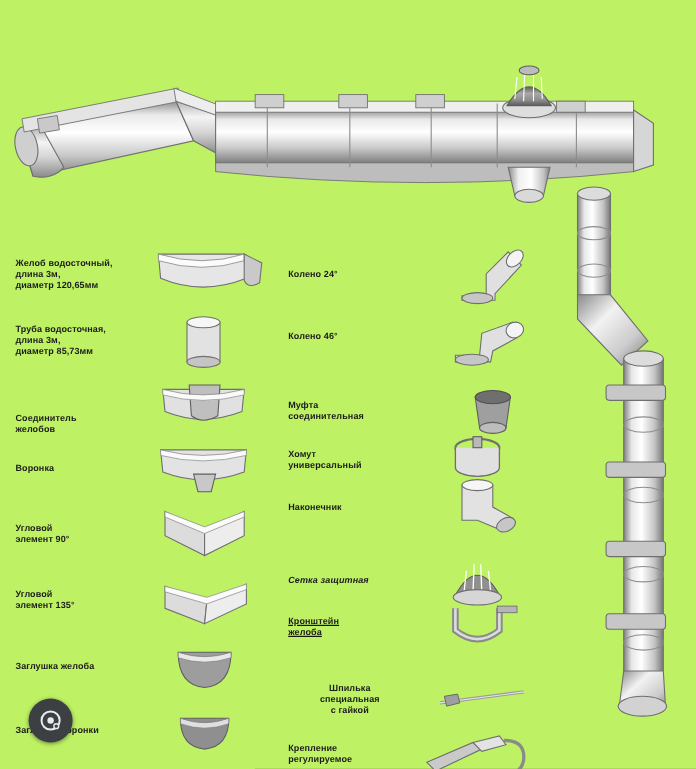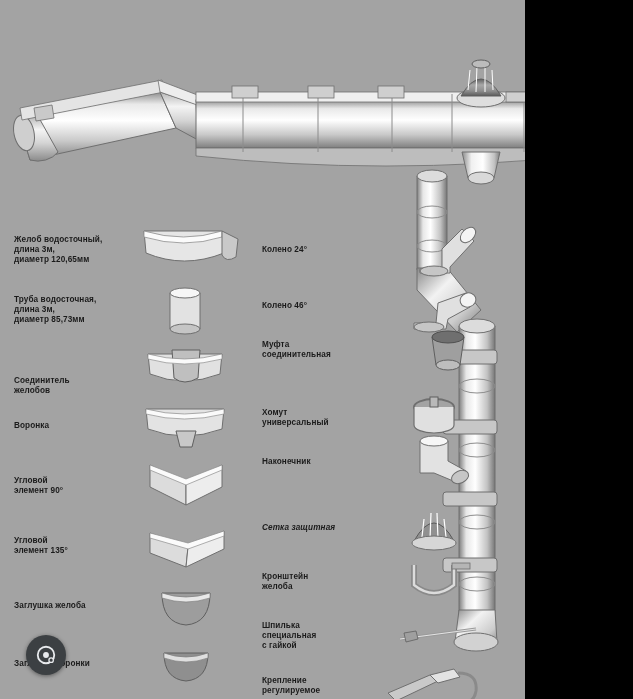--- a/index.html
+++ b/index.html
@@ -8,23 +8,23 @@
     background: #000;
   }
   body {
     width: 633px;
     height: 699px;
     overflow: hidden;
     font-family: "Liberation Sans", sans-serif;
   }
   #page {
     position: relative;
-    width: 525px;
+    width: 633px;
     height: 699px;
-    background: #a3a3a3;
+    background: #bef264;
     overflow: hidden;
   }
 
   
   #assembly {
     position: absolute;
     left: 0;
     top: 0;
     width: 633px;
     height: 220px;
@@ -349,21 +349,21 @@
         <div class="label">Колено 46°</div>
         <div class="thumb">
           <svg width="120" height="54" viewBox="0 0 120 54">
             <path d="M40,44 L62,44 L64,24 L92,14 L96,28 L74,40 L72,50 L40,50 Z" fill="#e0e0e0" stroke="#6f6f6f" stroke-width="1"></path>
             <ellipse cx="94" cy="21" rx="8" ry="7" fill="#f4f4f4" stroke="#6f6f6f" stroke-width="1" transform="rotate(-20 94 21)"></ellipse>
             <ellipse cx="55" cy="48" rx="15" ry="5" fill="#c6c6c6" stroke="#6f6f6f" stroke-width="1"></ellipse>
           </svg>
         </div>
       </div>
 
-      <div class="row" style="top:104px;gap:36px;">
+      <div class="row" style="top:128px;gap:36px;">
         <div class="label">Муфта
 соединительная</div>
         <div class="thumb">
           <svg width="120" height="54" viewBox="0 0 120 54">
             <path d="M44,14 L76,14 L72,42 L48,42 Z" fill="#9f9f9f" stroke="#5f5f5f" stroke-width="1"></path>
             <ellipse cx="60" cy="14" rx="16" ry="6" fill="#6f6f6f" stroke="#4f4f4f" stroke-width="1"></ellipse>
             <ellipse cx="60" cy="42" rx="12" ry="5" fill="#bdbdbd" stroke="#5f5f5f" stroke-width="1"></ellipse>
           </svg>
         </div>
       </div>
@@ -398,33 +398,33 @@
             <path d="M40,40 Q60,4 80,40 Z" fill="#909090" stroke="#5a5a5a" stroke-width="1"></path>
             <line x1="48" y1="36" x2="50" y2="18" stroke="#ffffff" stroke-width="1.2"></line>
             <line x1="56" y1="38" x2="57" y2="12" stroke="#ffffff" stroke-width="1.2"></line>
             <line x1="64" y1="38" x2="63" y2="12" stroke="#ffffff" stroke-width="1.2"></line>
             <line x1="72" y1="36" x2="70" y2="18" stroke="#ffffff" stroke-width="1.2"></line>
             <ellipse cx="60" cy="42" rx="22" ry="7" fill="#d6d6d6" stroke="#6f6f6f" stroke-width="1"></ellipse>
           </svg>
         </div>
       </div>
 
-      <div class="row" style="top:336px;">
+      <div class="row" style="top:324px;text-decoration:underline;">
         <div class="label">Кронштейн
 желоба</div>
         <div class="thumb">
           <svg width="120" height="54" viewBox="0 0 120 54">
             <path d="M40,10 L40,30 Q60,46 80,30 L80,10" fill="none" stroke="#8a8a8a" stroke-width="6"></path>
             <path d="M40,10 L40,30 Q60,46 80,30 L80,10" fill="none" stroke="#dcdcdc" stroke-width="2.4"></path>
             <rect x="78" y="8" width="18" height="6" fill="#b5b5b5" stroke="#6f6f6f" stroke-width="0.8"></rect>
           </svg>
         </div>
       </div>
 
-      <div class="row" style="top:390px;">
+      <div class="row" style="top:390px;text-align:center;">
         <div class="label">Шпилька
 специальная
 с гайкой</div>
         <div class="thumb">
           <svg width="120" height="54" viewBox="0 0 120 54">
             <line x1="26" y1="30" x2="102" y2="20" stroke="#9a9a9a" stroke-width="3"></line>
             <line x1="26" y1="30" x2="102" y2="20" stroke="#e4e4e4" stroke-width="1"></line>
             <polygon points="30,24 42,22 44,30 32,33" fill="#9f9f9f" stroke="#5f5f5f" stroke-width="0.8"></polygon>
           </svg>
         </div>

